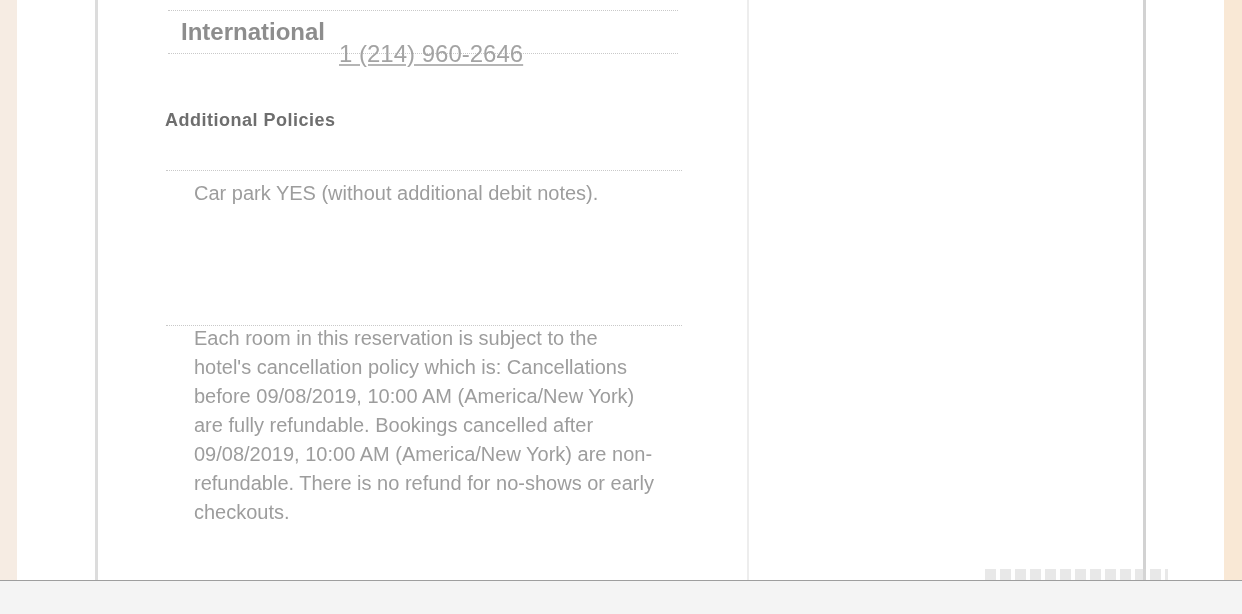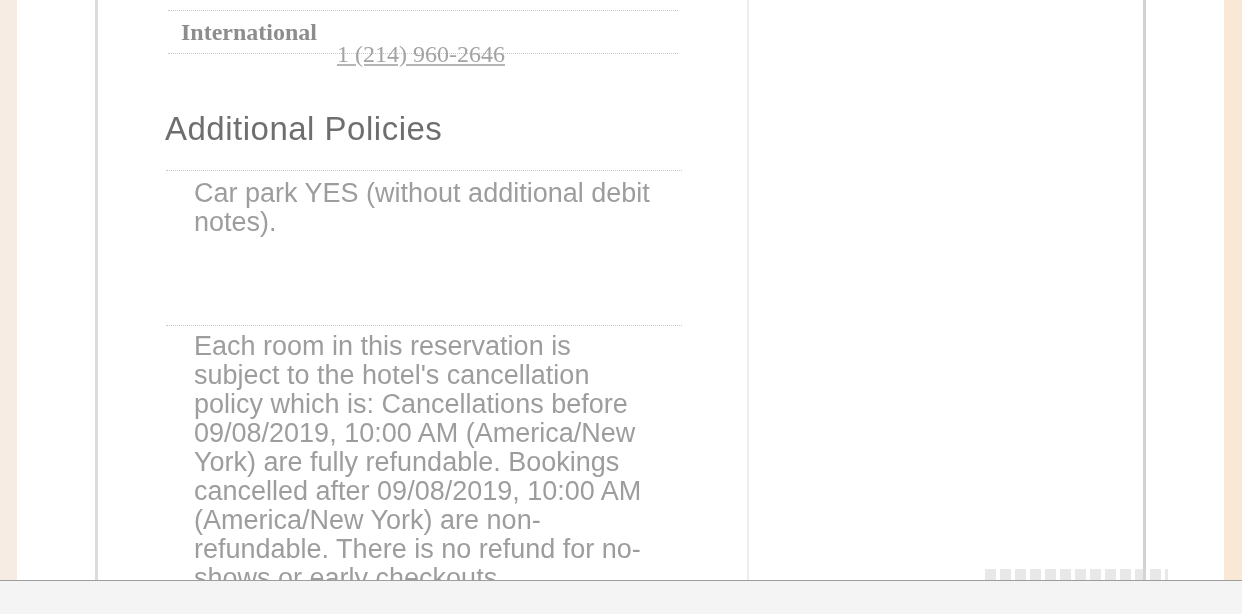--- a/index.html
+++ b/index.html
@@ -28,63 +28,62 @@
     position: absolute;
     left: 168px; top: 10px;
     width: 510px;
     border-top: 1px dotted #c9c9c9;
     border-bottom: 1px dotted #c9c9c9;
     box-sizing: border-box;
     height: 44px;
     display: flex;
     align-items: center;
     padding-left: 13px;
-    gap: 20px;
+    gap: 14px;
     font-size: 24px;
-    font-family: Liberation Serif, serif;
   }
   .phone-label { font-weight: bold; color: #8d8d8d; }
   .phone-value {
     color: #a3a3a3;
     text-decoration: underline;
     text-decoration-color: #b5b5b5;
     cursor: pointer;
     margin-top: 44px;
   }
 
   .section-title {
     position: absolute;
     left: 165px;
-    font-size: 33px;
-    font-weight: normal;
+    font-size: 18px;
+    font-weight: bold;
     color: #6e6e6e;
     letter-spacing: 0.5px;
   }
   .title-additional   { top: 110px; }
   .title-cancellation { top: 266px; }
 
   .dotted-divider {
     position: absolute;
     left: 166px;
     width: 516px;
     border-top: 1px dotted #c9c9c9;
     height: 0;
   }
   .divider-additional   { top: 170px; }
   .divider-cancellation { top: 325px; }
 
   .section-body {
     position: absolute;
     left: 194px;
-    font-size: 27px;
+    font-size: 20px;
     line-height: 29px;
     color: #9d9d9d;
   }
   .body-additional   { top: 179px; width: 470px; }
-  .body-cancellation { top: 332px; width: 466px; }
+  .body-cancellation { top: 324px; width: 466px; }
 
   
   .watermark {
     position: absolute;
     left: 985px; top: 569px;
     width: 183px; height: 11px;
     background: repeating-linear-gradient(90deg, #d7d7d7 0 11px, transparent 11px 15px);
     opacity: 0.55;
     filter: blur(0.6px);
   }

